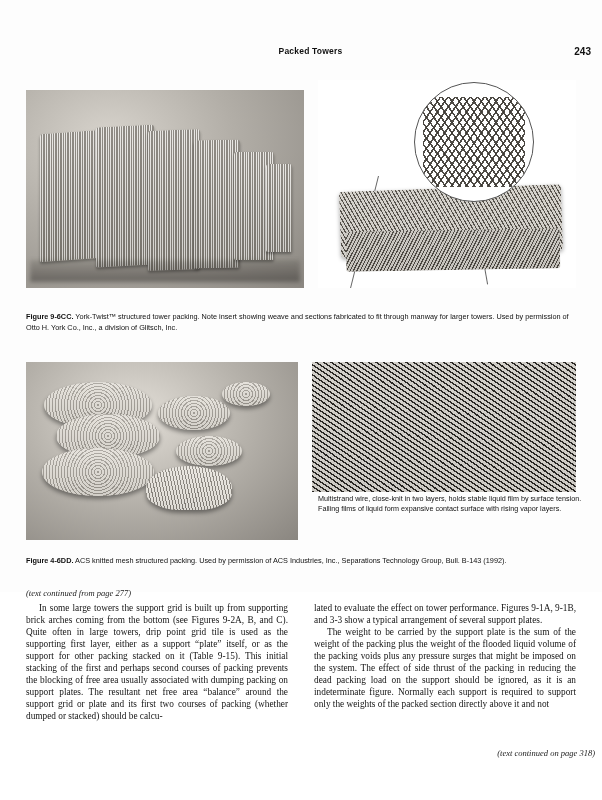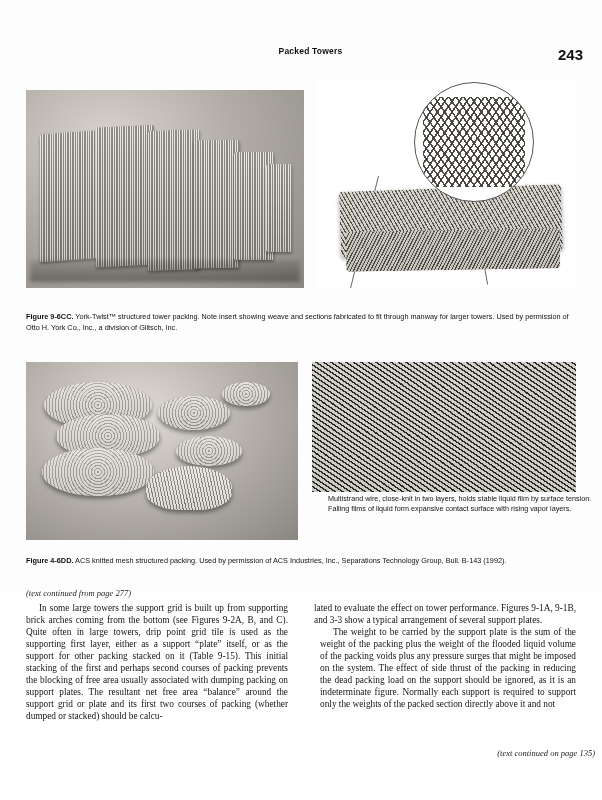--- a/index.html
+++ b/index.html
@@ -38,22 +38,22 @@
   }
   .header .title {
     position: absolute;
     left: 50%;
     transform: translateX(-50%);
     white-space: nowrap;
     letter-spacing: 0.2px;
   }
   .header .pageno {
     position: absolute;
-    right: 16px;
-    font-size: 15px;
+    right: 8px;
+    font-size: 10px;
   }
 
   
   .fig1 {
     position: absolute;
     left: 26px;
     top: 80px;
     width: 550px;
     height: 222px;
   }
@@ -258,21 +258,21 @@
         rgba(225,222,216,0.85) 4.2px),
       repeating-linear-gradient(-34deg,
         rgba(45,42,38,0.35) 0px,
         rgba(45,42,38,0.35) 1.2px,
         rgba(210,207,200,0.3) 1.2px,
         rgba(210,207,200,0.3) 5px),
       linear-gradient(180deg, #6f6b64, #3c3935);
   }
   .cap-dd-inset {
     position: absolute;
-    left: 302px;
+    left: 292px;
     top: 132px;
     width: 264px;
     font-family: "Liberation Sans", sans-serif;
     font-size: 7.2px;
     line-height: 10.2px;
     color: #111;
   }
   .cap2 {
     position: absolute;
     left: 26px;
@@ -301,21 +301,21 @@
     position: absolute;
     top: 0;
     width: 262px;
     font-family: "Liberation Serif", serif;
     font-size: 9.3px;
     line-height: 12px;
     text-align: justify;
     color: #141414;
   }
   .col p { margin: 0 0 0 0; }
-  .col p + p { margin-top: 0px; margin-left: 6px; }
+  .col p + p { margin-top: 0px; }
   .col-left  { left: 0px; }
   .col-right { left: 288px; }
   .indent { text-indent: 13px; }
 
   .contnote2 {
     position: absolute;
     right: 26px;
     top: 748px;
     font-family: "Liberation Serif", serif;
     font-style: italic;
@@ -381,15 +381,15 @@
   <div class="cols">
     <div class="col col-left">
       <p class="indent">In some large towers the support grid is built up from supporting brick arches coming from the bottom (see Figures 9-2A, B, and C). Quite often in large towers, drip point grid tile is used as the supporting first layer, either as a support “plate” itself, or as the support for other packing stacked on it (Table 9-15). This initial stacking of the first and perhaps second courses of packing prevents the blocking of free area usually associated with dumping packing on support plates. The resultant net free area “balance” around the support grid or plate and its first two courses of packing (whether dumped or stacked) should be calcu-</p>
     </div>
     <div class="col col-right">
         <p>lated to evaluate the effect on tower performance. Figures 9-1A, 9-1B, and 3-3 show a typical arrangement of several support plates.</p>
         <p class="indent">The weight to be carried by the support plate is the sum of the weight of the packing plus the weight of the flooded liquid volume of the packing voids plus any pressure surges that might be imposed on the system. The effect of side thrust of the packing in reducing the dead packing load on the support should be ignored, as it is an indeterminate figure. Normally each support is required to support only the weights of the packed section directly above it and not</p>
       </div>
   </div>
 
-  <div class="contnote2">(text continued on page 135)</div>
+  <div class="contnote2">(text continued on page 318)</div>
 
 </div>
 
 </body></html>

